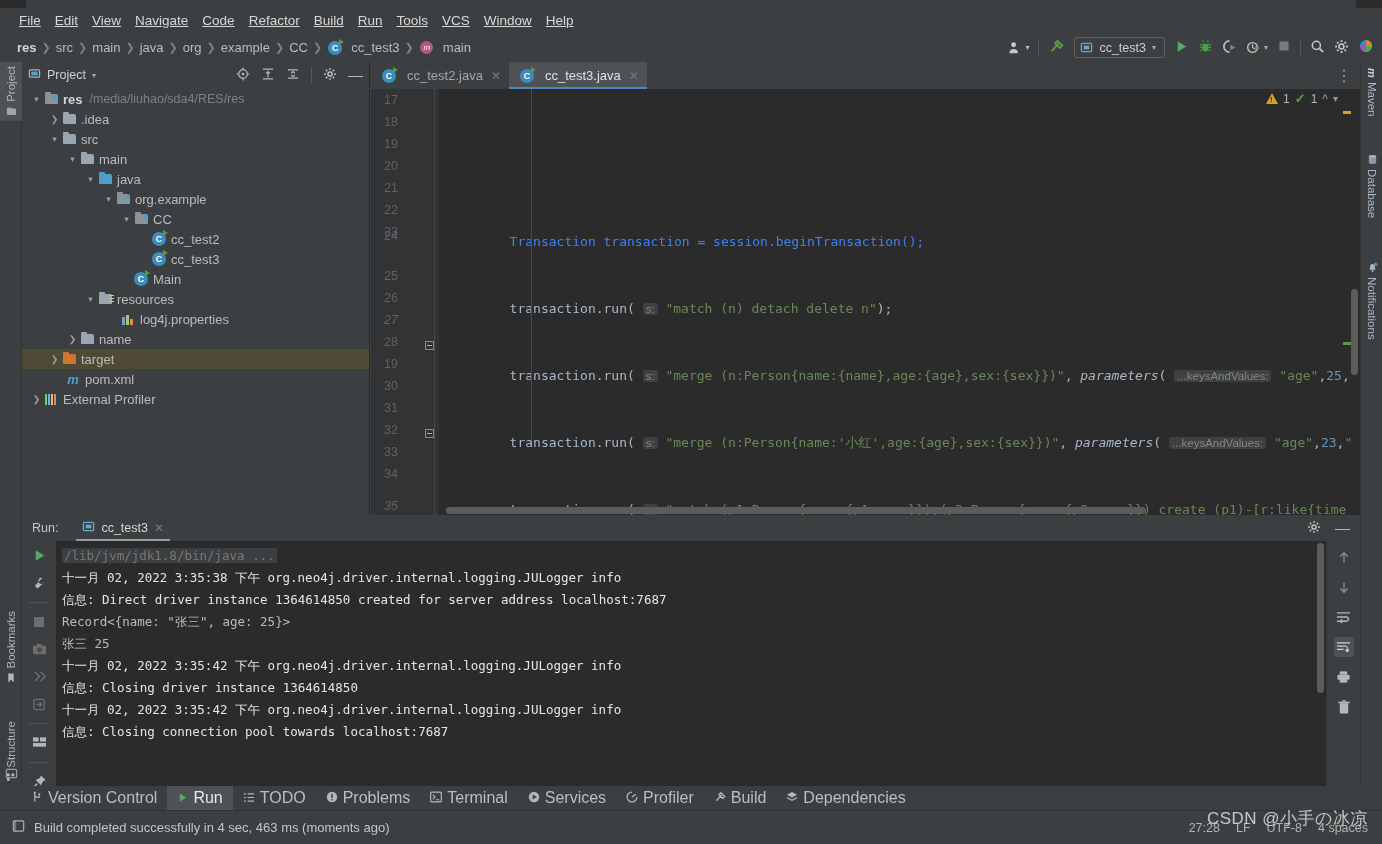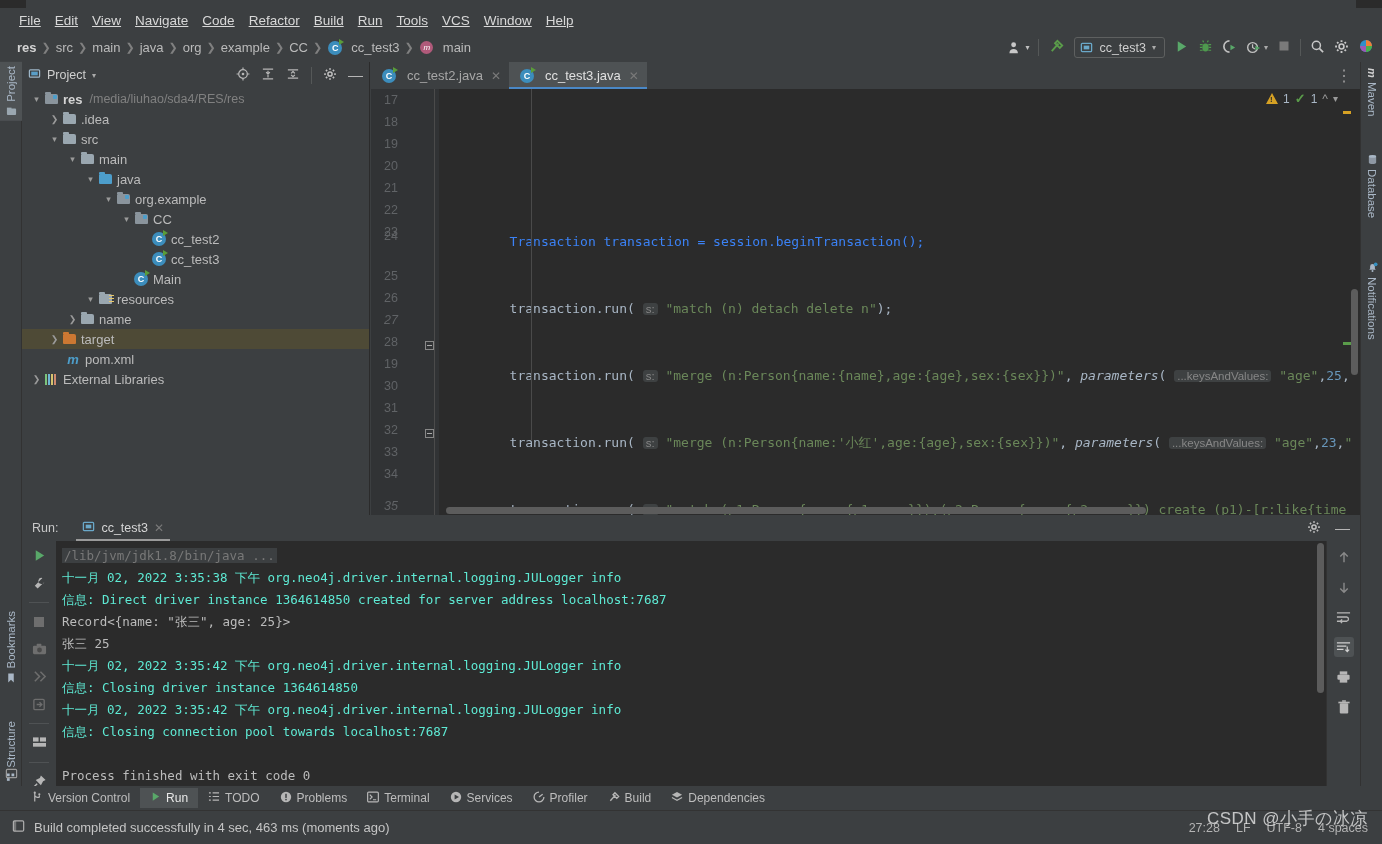--- a/index.html
+++ b/index.html
@@ -227,29 +227,29 @@
   .tbtn { width:20px; height:20px; display:flex; align-items:center; justify-content:center; color:#9a9a9a; }
   .tbtn.boxed { background:#4e5254; border-radius:3px; }
   .hrule { width:20px; height:1px; background:#4f5254; }
 
   .console {
     flex:1; background:#2b2b2b; position:relative; overflow:hidden;
     font-family:"DejaVu Sans Mono","Liberation Mono",monospace; font-size:12.5px;
     padding: 4px 0 0 6px;
   }
   .coline { height:22px; line-height:22px; color:#bbbbbb; white-space:pre; }
-  .coline.err { color:#5eead4; }
+  .coline.err { color:#e5e5e5; }
   .cmdhl { background:#3c3f41; color:#787878; padding:0 2px; }
   .conscroll { position:absolute; right:2px; top:2px; width:7px; height:150px; background:#5c5c5c; border-radius:4px; }
 
   
   .bottombar {
     position:absolute; left:0; bottom:34px; width:1382px; height:24px;
     background:#3c3f41; display:flex; align-items:center; padding-left:22px;
-    font-size:12px; color:#bdbdbd;
+    font-size:16px; color:#bdbdbd;
   }
   .bbitem { display:flex; align-items:center; gap:5px; padding:3px 10px; white-space:nowrap; }
   .bbitem.active { background:#4e5254; color:#e8e8e8; }
 
   
   .statusbar {
     position:absolute; left:0; bottom:0; width:1382px; height:34px;
     background:#3c3f41; display:flex; align-items:center; padding-left:12px;
     font-size:13px; color:#c5c5c5; border-top:1px solid #333;
   }
@@ -574,20 +574,26 @@
           </span>
         <span class="tlabel">Main</span>
       </div>
       <div class="trow" style="padding-left:62px;">
         <span class="arrow">▾</span>
         <span class="ic">
             <span class="folder res"></span>
           </span>
         <span class="tlabel">resources</span>
       </div>
+      <div class="trow" style="padding-left:98px;">
+        <span class="ic">
+            <span class="propic"></span>
+          </span>
+        <span class="tlabel">log4j.properties</span>
+      </div>
       <div class="trow" style="padding-left:44px;">
         <span class="arrow">❯</span>
         <span class="ic">
             <span class="folder"></span>
           </span>
         <span class="tlabel">name</span>
       </div>
       <div class="trow sel" style="padding-left:26px;">
         <span class="arrow">❯</span>
         <span class="ic">
@@ -599,21 +605,21 @@
         <span class="ic">
             <span class="mico">m</span>
           </span>
         <span class="tlabel">pom.xml</span>
       </div>
       <div class="trow" style="padding-left:8px;">
         <span class="arrow">❯</span>
         <span class="ic">
             <span class="libic"></span>
           </span>
-        <span class="tlabel">External Libraries</span>
+        <span class="tlabel">External Profiler</span>
       </div>
     </div>
   </div>
 
   <div class="editorwrap">
     <div class="tabbar">
       <div class="etab">
         <span class="ic">
             <span class="cls">C</span>
           </span>
@@ -802,21 +808,20 @@
         <div class="coline"><span class="cmdhl">/lib/jvm/jdk1.8/bin/java ...</span></div>
         <div class="coline err">十一月 02, 2022 3:35:38 下午 org.neo4j.driver.internal.logging.JULogger info</div>
         <div class="coline err">信息: Direct driver instance 1364614850 created for server address localhost:7687</div>
         <div class="coline">Record&lt;{name: "张三", age: 25}&gt;</div>
         <div class="coline">张三 25</div>
         <div class="coline err">十一月 02, 2022 3:35:42 下午 org.neo4j.driver.internal.logging.JULogger info</div>
         <div class="coline err">信息: Closing driver instance 1364614850</div>
         <div class="coline err">十一月 02, 2022 3:35:42 下午 org.neo4j.driver.internal.logging.JULogger info</div>
         <div class="coline err">信息: Closing connection pool towards localhost:7687</div>
         <div class="coline">&nbsp;</div>
-        <div class="coline">Process finished with exit code 0</div>
         <div class="conscroll"></div>
       </div>
 
       <div class="runtools2">
         <div class="tbtn">
           <svg width="14" height="15" viewBox="0 0 14 16">
               <path d="M7 13 V3 M3 7 L7 3 L11 7" stroke="#8a8a8a" stroke-width="1.5" fill="none"></path>
             </svg>
         </div>
         <div class="tbtn">

